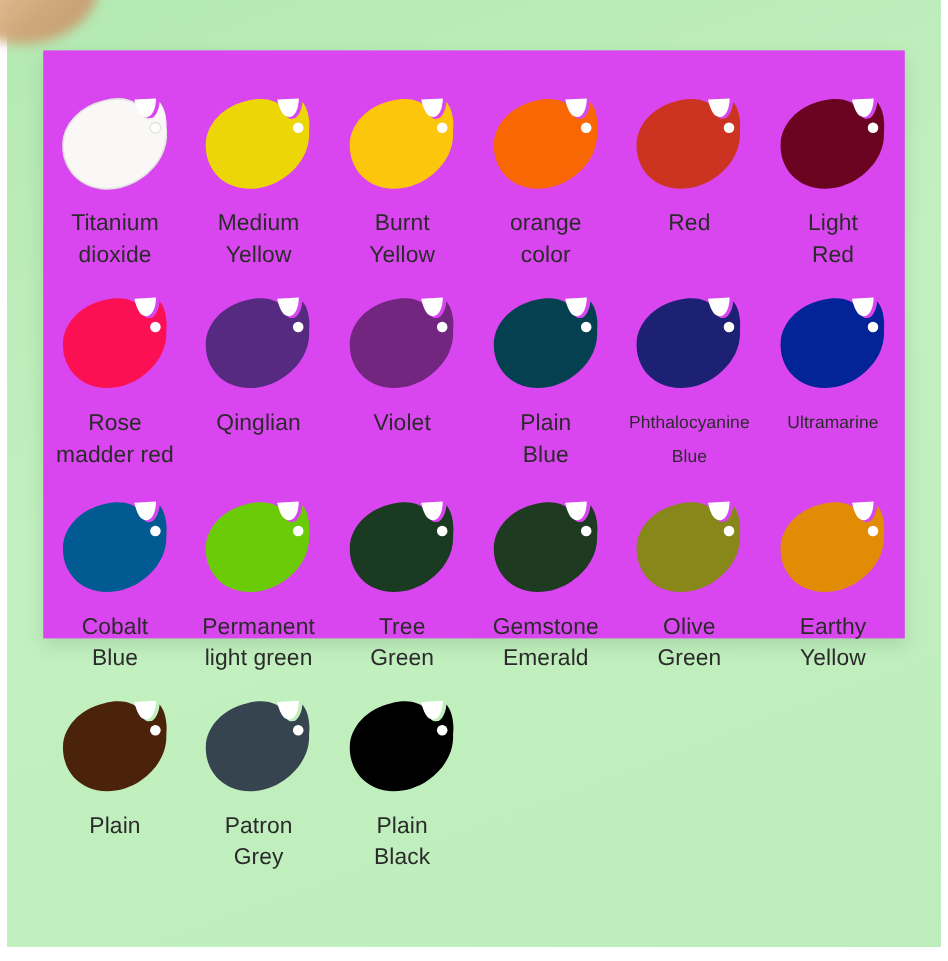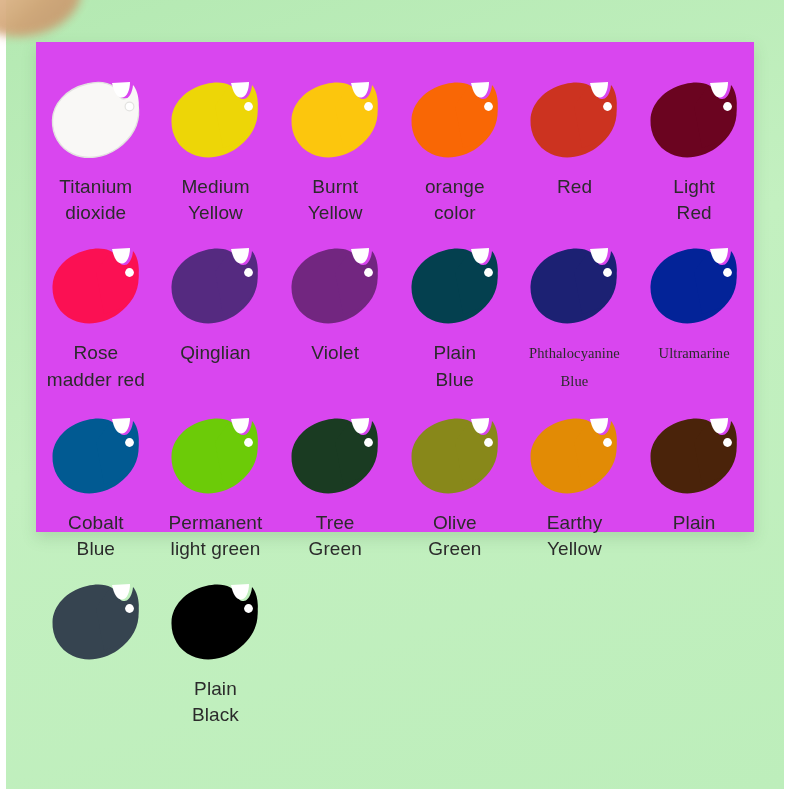--- a/index.html
+++ b/index.html
@@ -101,21 +101,20 @@
     font-size: 19px;
     line-height: 1.38;
     letter-spacing: 0.1px;
     max-width: 120px;
     word-wrap: break-word;
   }
   .swatch-label.small {
     font-size: 14.5px;
     line-height: 1.9;
     max-width: 124px;
-    font-family: Liberation Serif, serif;
   }
 </style>
 </head>
 <body>
 
 <div id="stage">
 
   <div id="backdrop">
     <div id="backdrop-sheen"></div>
   </div>
@@ -324,20 +323,34 @@
               <path d="M 68 7 C 70 16, 73 22, 78.5 21.5 C 83 21, 86 14, 86 6 Z" fill="#ffffff"></path>
               <path d="M 66 10 C 69.5 20.5, 73.5 25, 79.5 24 C 85 23, 88.5 16.5, 89 9 C 92.5 13, 94.5 19.5, 94.8 27 C 95.4 40, 90 55, 78 66 L 60 72 L 52 30 Z" fill="#1a3b22"></path>
               <circle cx="85.5" cy="30.5" r="4.4" fill="#ffffff"></circle>
             </svg>
           </div>
           <div class="swatch-label">
             <div>Tree</div>
             <div>Green</div>
           </div>
         </div>
+        <div class="cell row-2">
+          <div class="blob-wrap">
+            <svg class="blob-svg" viewBox="0 0 104 88">
+              <path d="M 43 8 C 58 4, 71 8, 74 17 C 75.5 21.5, 77.5 23.5, 80.5 23 C 88 21.8, 94 26.5, 94.5 33.5 C 95.6 48, 88 62, 74 72 C 60 82, 42 84, 29 78 C 15 71.6, 8 58, 8.5 44 C 9 28, 22 13, 43 8 Z" fill="#1e3a20"></path>
+              <path d="M 68 7 C 70 16, 73 22, 78.5 21.5 C 83 21, 86 14, 86 6 Z" fill="#ffffff"></path>
+              <path d="M 66 10 C 69.5 20.5, 73.5 25, 79.5 24 C 85 23, 88.5 16.5, 89 9 C 92.5 13, 94.5 19.5, 94.8 27 C 95.4 40, 90 55, 78 66 L 60 72 L 52 30 Z" fill="#1e3a20"></path>
+              <circle cx="85.5" cy="30.5" r="4.4" fill="#ffffff"></circle>
+            </svg>
+          </div>
+          <div class="swatch-label">
+            <div>Gemstone</div>
+            <div>Emerald</div>
+          </div>
+        </div>
         <div class="cell row-3">
           <div class="blob-wrap">
             <svg class="blob-svg" viewBox="0 0 104 88">
               <path d="M 43 8 C 58 4, 71 8, 74 17 C 75.5 21.5, 77.5 23.5, 80.5 23 C 88 21.8, 94 26.5, 94.5 33.5 C 95.6 48, 88 62, 74 72 C 60 82, 42 84, 29 78 C 15 71.6, 8 58, 8.5 44 C 9 28, 22 13, 43 8 Z" fill="#88881a"></path>
               <path d="M 68 7 C 70 16, 73 22, 78.5 21.5 C 83 21, 86 14, 86 6 Z" fill="#ffffff"></path>
               <path d="M 66 10 C 69.5 20.5, 73.5 25, 79.5 24 C 85 23, 88.5 16.5, 89 9 C 92.5 13, 94.5 19.5, 94.8 27 C 95.4 40, 90 55, 78 66 L 60 72 L 52 30 Z" fill="#88881a"></path>
               <circle cx="85.5" cy="30.5" r="4.4" fill="#ffffff"></circle>
             </svg>
           </div>
           <div class="swatch-label">
@@ -374,20 +387,24 @@
         </div>
         <div class="cell row-3">
           <div class="blob-wrap">
             <svg class="blob-svg" viewBox="0 0 104 88">
               <path d="M 43 8 C 58 4, 71 8, 74 17 C 75.5 21.5, 77.5 23.5, 80.5 23 C 88 21.8, 94 26.5, 94.5 33.5 C 95.6 48, 88 62, 74 72 C 60 82, 42 84, 29 78 C 15 71.6, 8 58, 8.5 44 C 9 28, 22 13, 43 8 Z" fill="#364450"></path>
               <path d="M 68 7 C 70 16, 73 22, 78.5 21.5 C 83 21, 86 14, 86 6 Z" fill="#ffffff"></path>
               <path d="M 66 10 C 69.5 20.5, 73.5 25, 79.5 24 C 85 23, 88.5 16.5, 89 9 C 92.5 13, 94.5 19.5, 94.8 27 C 95.4 40, 90 55, 78 66 L 60 72 L 52 30 Z" fill="#364450"></path>
               <circle cx="85.5" cy="30.5" r="4.4" fill="#ffffff"></circle>
             </svg>
           </div>
+          <div class="swatch-label">
+            <div>Patron</div>
+            <div>Grey</div>
+          </div>
         </div>
         <div class="cell row-3">
           <div class="blob-wrap">
             <svg class="blob-svg" viewBox="0 0 104 88">
               <path d="M 43 8 C 58 4, 71 8, 74 17 C 75.5 21.5, 77.5 23.5, 80.5 23 C 88 21.8, 94 26.5, 94.5 33.5 C 95.6 48, 88 62, 74 72 C 60 82, 42 84, 29 78 C 15 71.6, 8 58, 8.5 44 C 9 28, 22 13, 43 8 Z" fill="#000000"></path>
               <path d="M 68 7 C 70 16, 73 22, 78.5 21.5 C 83 21, 86 14, 86 6 Z" fill="#ffffff"></path>
               <path d="M 66 10 C 69.5 20.5, 73.5 25, 79.5 24 C 85 23, 88.5 16.5, 89 9 C 92.5 13, 94.5 19.5, 94.8 27 C 95.4 40, 90 55, 78 66 L 60 72 L 52 30 Z" fill="#000000"></path>
               <circle cx="85.5" cy="30.5" r="4.4" fill="#ffffff"></circle>
             </svg>
           </div>

